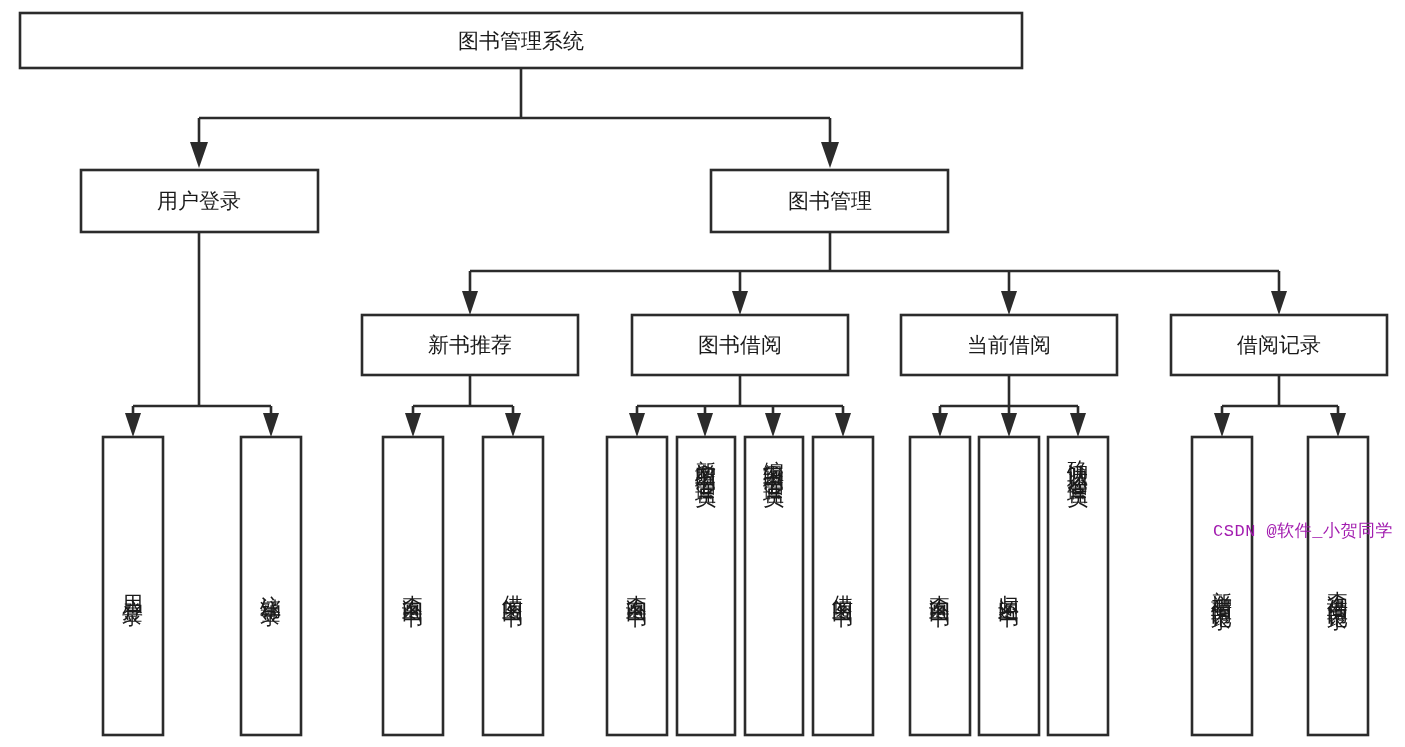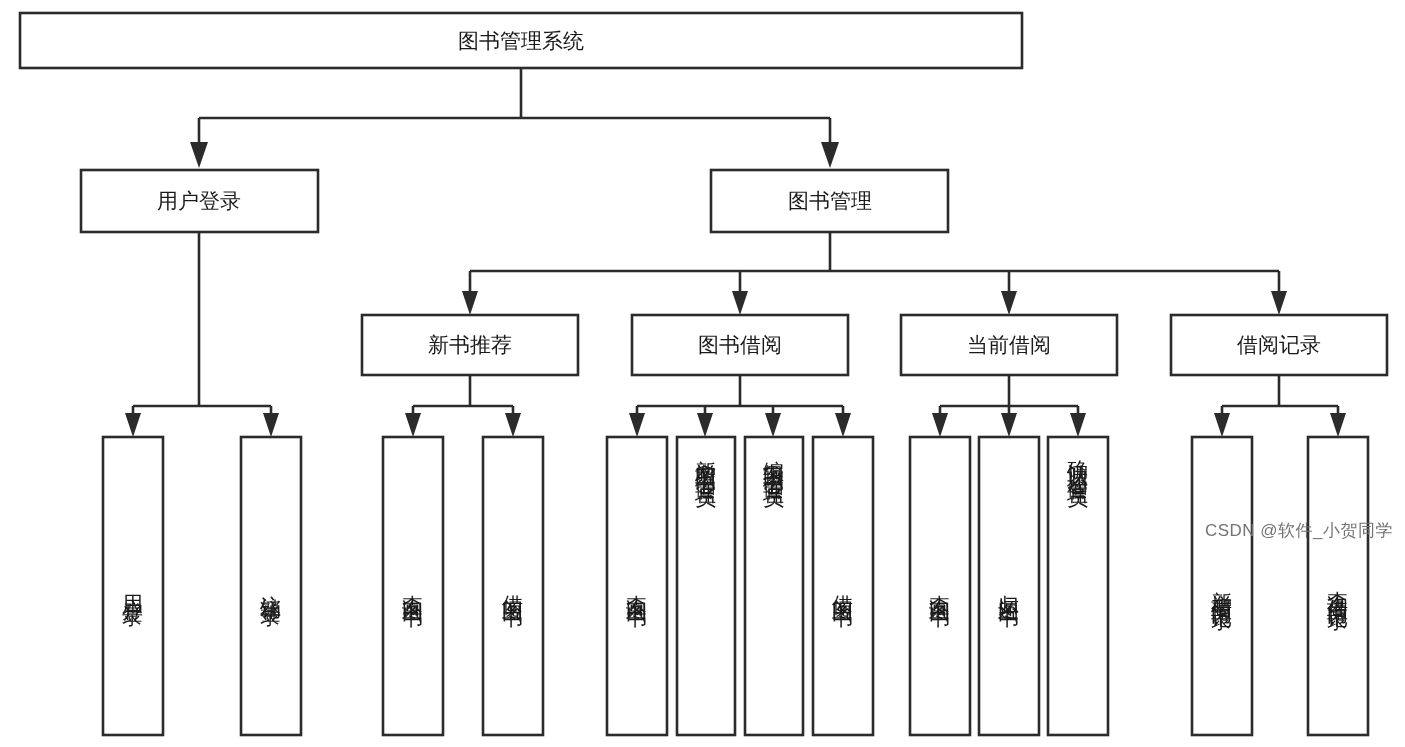--- a/index.html
+++ b/index.html
@@ -67,23 +67,23 @@
     display: flex;
     justify-content: center;
     pointer-events: none;
   }
   .leaf-label-wrap.center { align-items: center; }
   .leaf-label-wrap.top { align-items: flex-start; }
   #watermark {
     position: absolute;
     right: 12px;
     bottom: 6px;
-    font-family: Liberation Sans, sans-serif;
+    font-family: Liberation Mono, monospace;
     font-size: 17px;
-    color: #737373;
+    color: #a21caf;
     white-space: nowrap;
     letter-spacing: 0.5px;
   }
 </style>
 </head>
 <body>
 
 <div id="diagram-root">
 
   <svg class="diagram-canvas" viewBox="0 0 1405 747">

